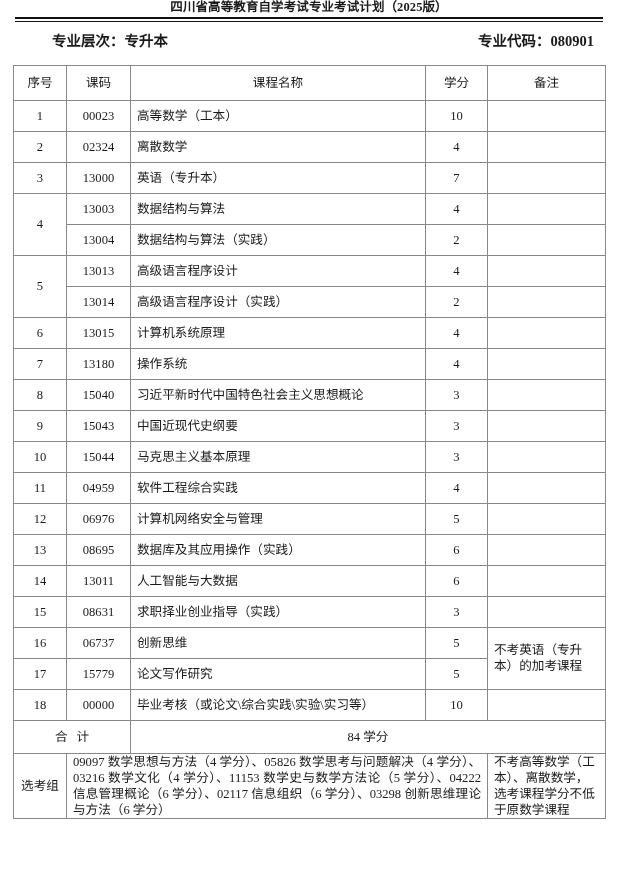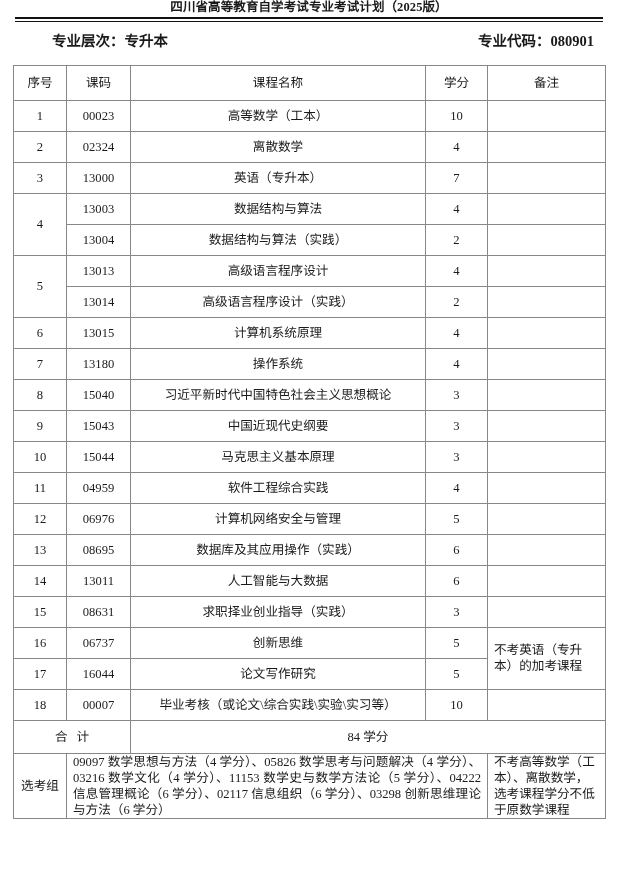--- a/index.html
+++ b/index.html
@@ -97,21 +97,21 @@
     font-weight: bold;
     font-size: 13.5px;
   }
 
   td.cell-no,
   td.cell-code,
   td.cell-credit {
     text-align: center;
   }
   td.cell-name {
-    text-align: center;
+    text-align: left;
     padding-left: 10px;
   }
   td.cell-note {
     text-align: left;
     padding-left: 8px;
     line-height: 19px;
   }
   tr.course-row td { height: 30px; }
 
   
@@ -307,27 +307,27 @@
           </tr>
           <tr class="course-row">
             <td class="cell-no">16</td>
             <td class="cell-code">06737</td>
             <td class="cell-name">创新思维</td>
             <td class="cell-credit">5</td>
             <td class="cell-note" rowspan="2">不考英语（专升本）的加考课程</td>
           </tr>
           <tr class="course-row">
             <td class="cell-no">17</td>
-            <td class="cell-code">16044</td>
+            <td class="cell-code">15779</td>
             <td class="cell-name">论文写作研究</td>
             <td class="cell-credit">5</td>
           </tr>
           <tr class="course-row">
             <td class="cell-no">18</td>
-            <td class="cell-code">00007</td>
+            <td class="cell-code">00000</td>
             <td class="cell-name">毕业考核（或论文\综合实践\实验\实习等）</td>
             <td class="cell-credit">10</td>
             <td class="cell-note"></td>
           </tr>
         </tbody>
       <tfoot>
         <tr>
           <td class="total-label" colspan="2">合计</td>
           <td class="total-value" colspan="3">84 学分</td>
         </tr>

